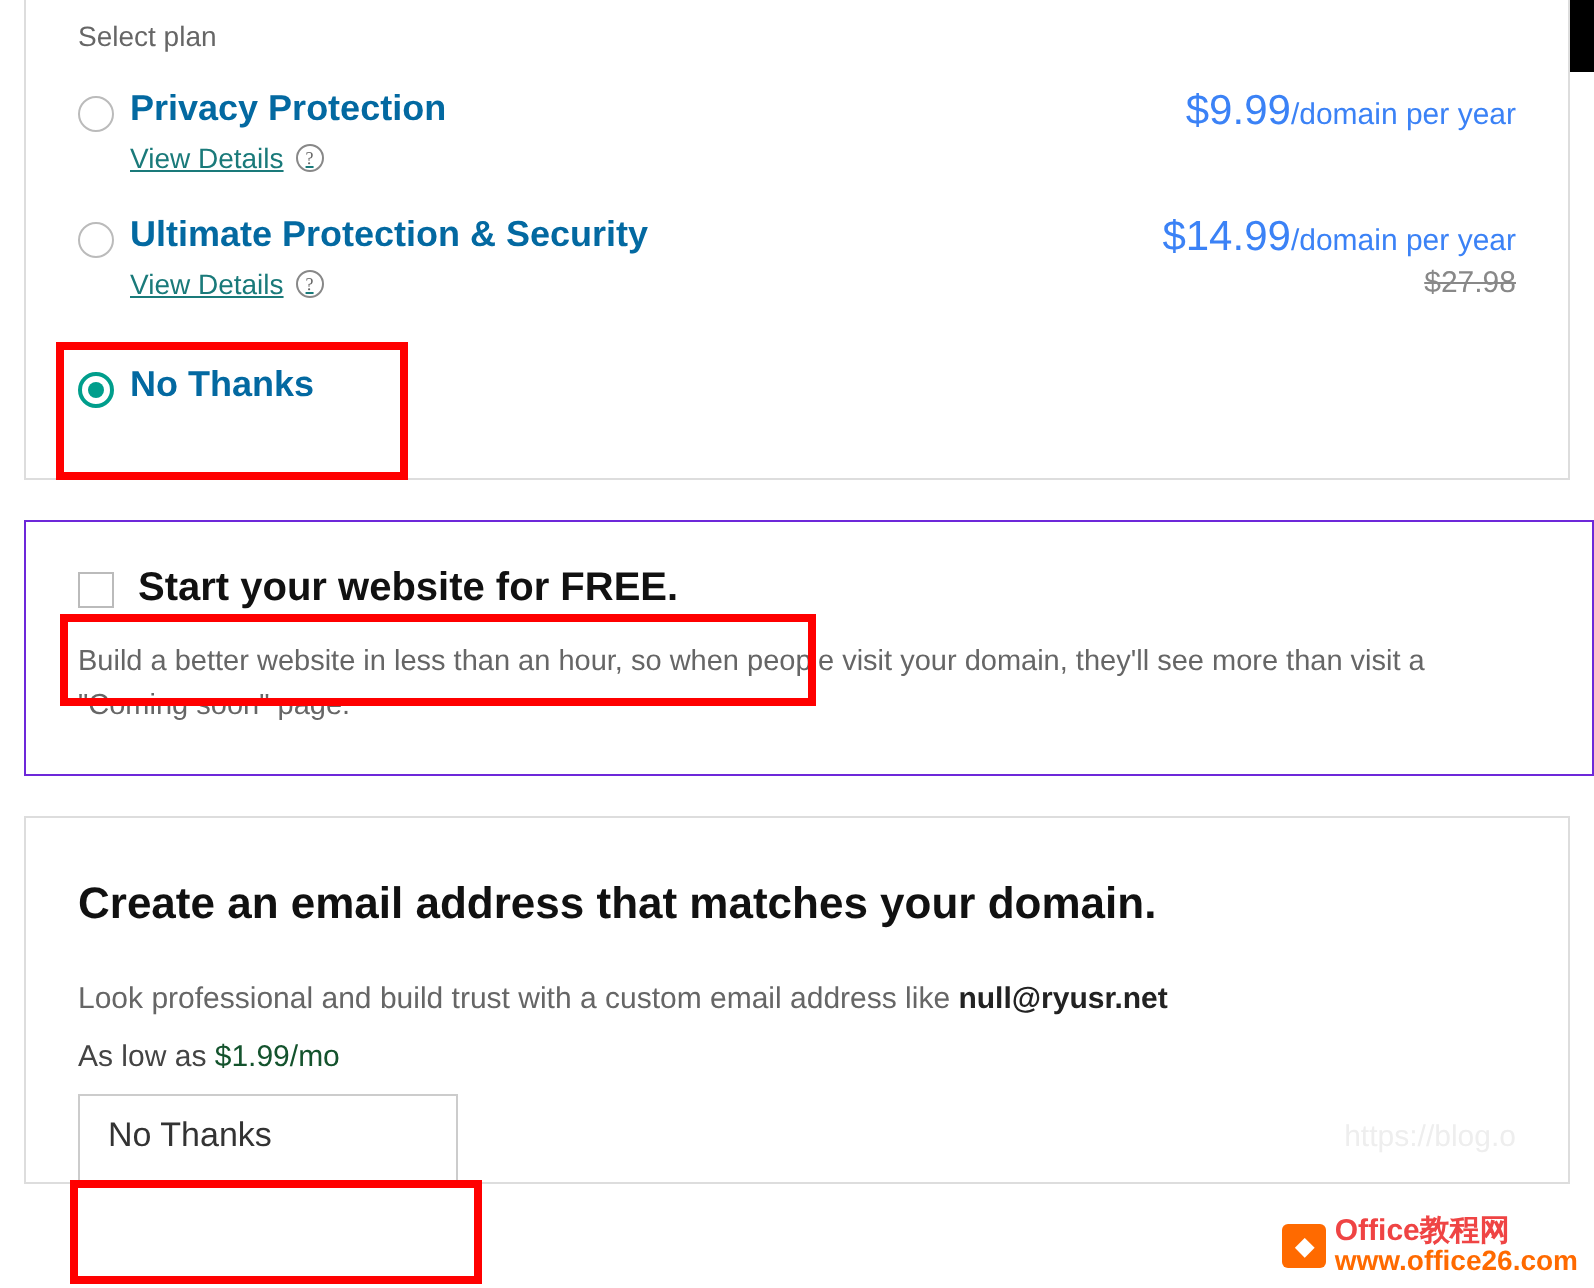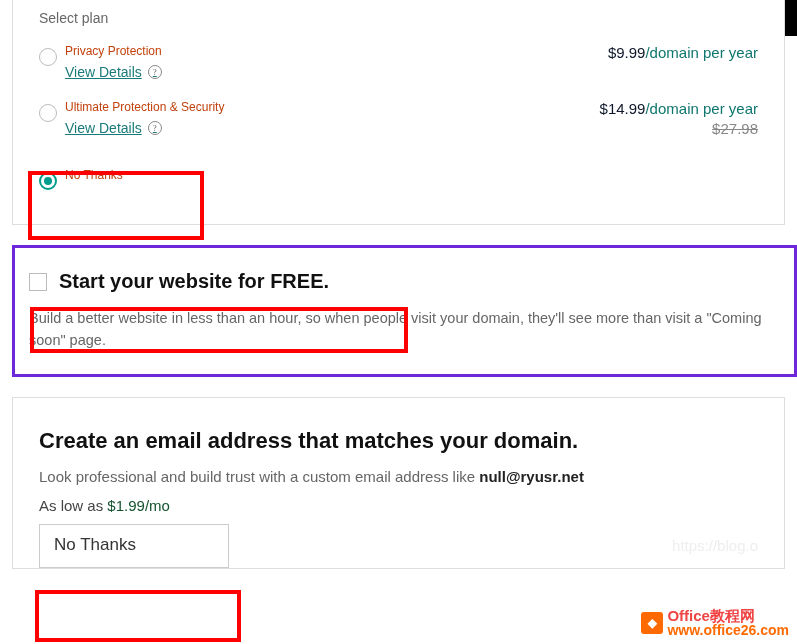--- a/index.html
+++ b/index.html
@@ -56,23 +56,23 @@
       height: 8px;
       background: #009e8c;
       border-radius: 50%;
       top: 3px;
       left: 3px;
     }
     .plan-main {
       flex: 1;
     }
     .plan-title {
-      font-weight: 400;
-      font-size: 12px;
-      color: #c2410c;
+      font-weight: 700;
+      font-size: 18px;
+      color: #0369a1;
       display: flex;
       align-items: center;
     }
     .plan-details-link {
       color: #1a7a7a;
       font-size: 14px;
       text-decoration: underline;
       display: inline-flex;
       align-items: center;
       cursor: pointer;
@@ -91,47 +91,47 @@
       color: #666;
       margin-left: 6px;
       text-decoration: none;
       font-family: Georgia, serif;
     }
     .price-col {
       text-align: right;
       min-width: 180px;
     }
     .price {
-      font-size: 15px;
-      color: #0f172a;
+      font-size: 21px;
+      color: #3b82f6;
     }
     .price-suffix {
-      color: #0f766e;
+      color: #3b82f6;
       font-size: 15px;
     }
     .price-strike {
       color: #888;
       text-decoration: line-through;
       font-size: 15px;
       display: block;
       margin-top: 2px;
     }
     .red-box-1 {
       position: absolute;
       border: 4px solid #ff0000;
       top: 171px;
       left: 28px;
       width: 176px;
       height: 69px;
       pointer-events: none;
     }
     .card2 {
-      border: 3px solid #6d28d9;
+      border: 1px solid #6d28d9;
       margin: 0 0 20px 12px;
-      padding: 22px 14px;
+      padding: 22px 26px;
     }
     .check-row {
       display: flex;
       align-items: center;
       margin-bottom: 14px;
     }
     .checkbox {
       width: 18px;
       height: 18px;
       border: 1px solid #bbb;
@@ -160,21 +160,21 @@
     }
     .card3 {
       border: 1px solid #ddd;
       margin: 0 12px 0 12px;
       padding: 30px 26px 0 26px;
     }
     .card3-title {
       font-weight: 700;
       font-size: 22px;
       color: #111;
-      margin-bottom: 14px;
+      margin-bottom: 26px;
     }
     .card3-desc {
       color: #666;
       font-size: 15px;
       margin-bottom: 12px;
     }
     .card3-desc b {
       color: #222;
       font-weight: 700;
     }

